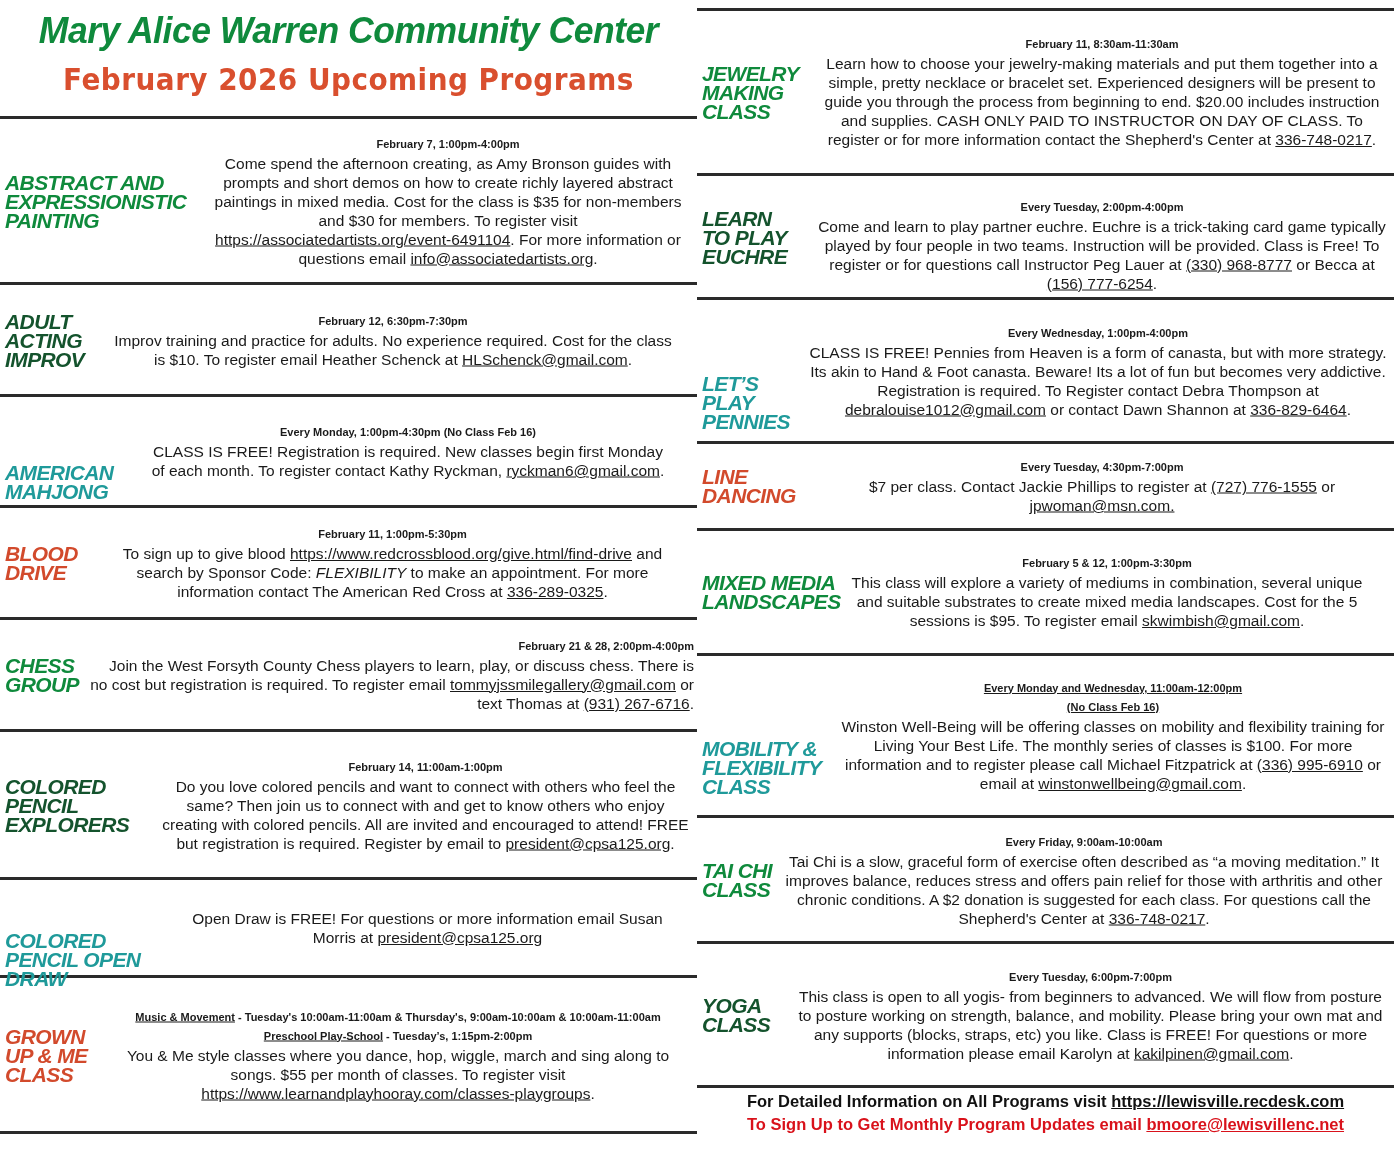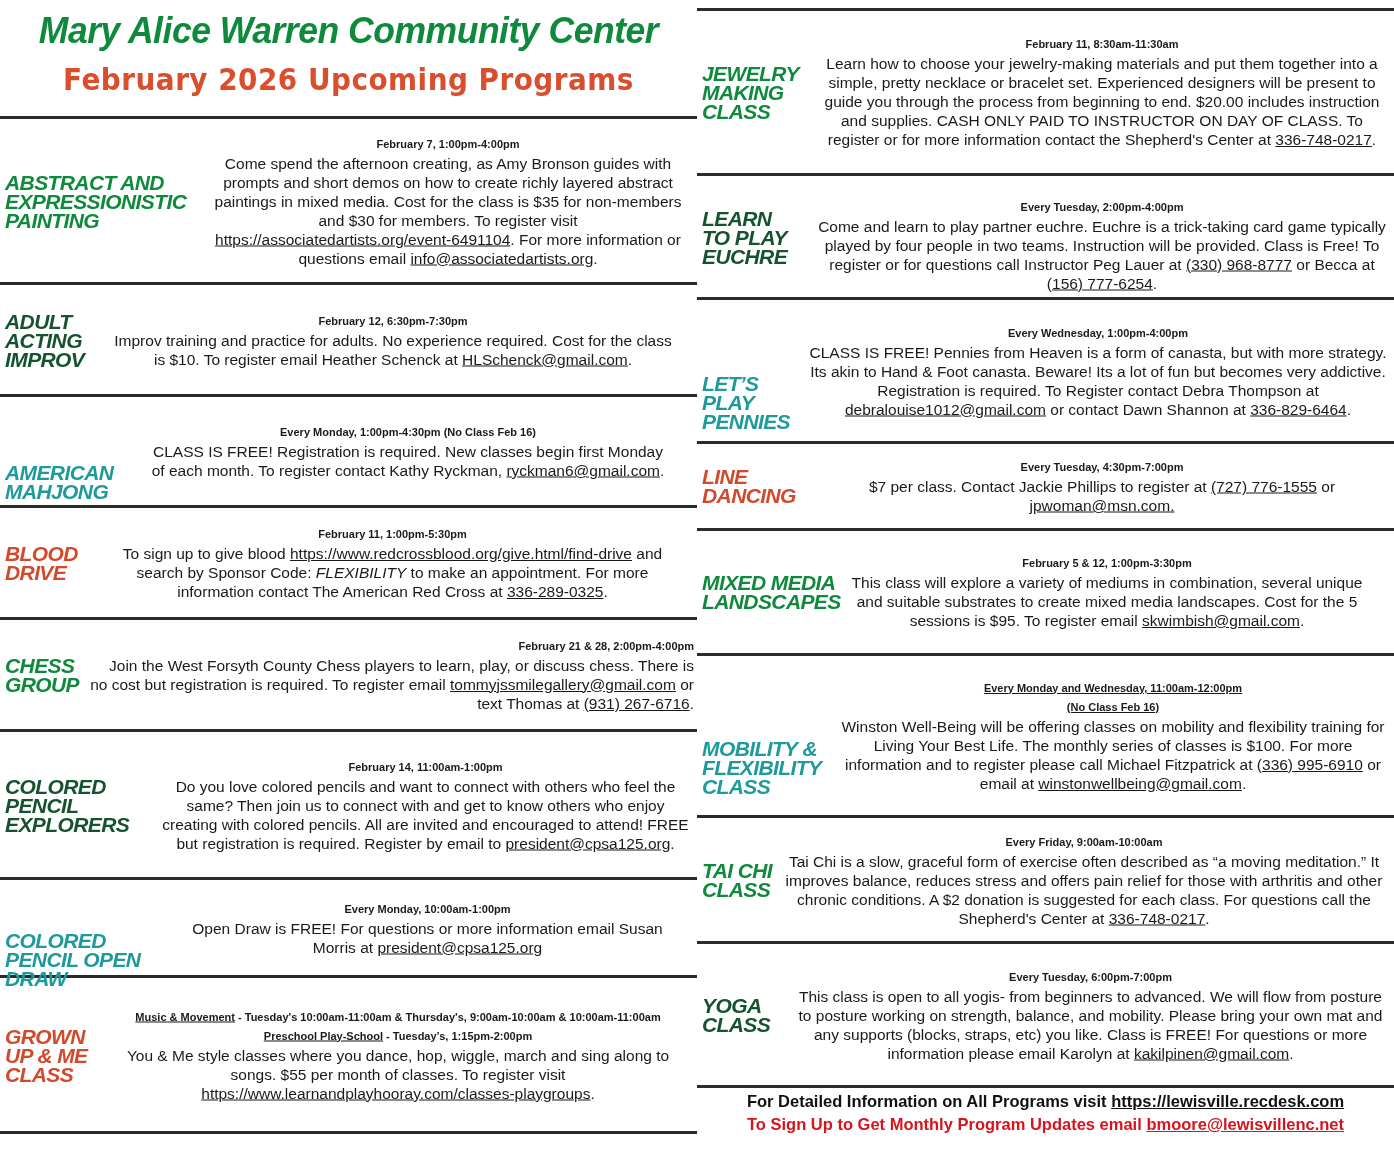--- a/index.html
+++ b/index.html
@@ -118,21 +118,20 @@
       <div class="body" style="left: 158px; width: 535px;">
         <div class="when" style="white-space: pre-line;">February 14, 11:00am-1:00pm</div>
         <div class="desc"><span>Do you love colored pencils and want to connect with others who feel the same? Then join us to connect with and get to know others who enjoy creating with colored pencils. All are invited and encouraged to attend! FREE but registration is required. Register by email to </span><span class="u">president@cpsa125.org</span><span>.</span></div>
       </div>
     </div>
     <div class="program" style="top: 880px; left: 0px; width: 697px; height: 95px;">
       <div class="name c-teal">COLORED
 PENCIL OPEN
 DRAW</div>
       <div class="body" style="left: 180px; width: 495px;">
-        <div class="when" style="white-space: pre-line;">Every Monday, 10:00am-1:00pm</div>
         <div class="desc"><span>Open Draw is FREE! For questions or more information email Susan Morris at </span><span class="u">president@cpsa125.org</span></div>
       </div>
     </div>
     <div class="program" style="top: 978px; left: 0px; width: 697px; height: 153px;">
       <div class="name c-red">GROWN
 UP &amp; ME
 CLASS</div>
       <div class="body" style="left: 118px; width: 560px;">
         <div class="when" style="white-space: pre-line;"><span class="u">Music &amp; Movement</span><span> - Tuesday's 10:00am-11:00am &amp; Thursday's, 9:00am-10:00am &amp; 10:00am-11:00am</span><br><span class="u">Preschool Play-School</span><span> - Tuesday’s, 1:15pm-2:00pm</span></div>
         <div class="desc"><span>You &amp; Me style classes where you dance, hop, wiggle, march and sing along to songs. $55 per month of classes. To register visit </span><span class="u">https://www.learnandplayhooray.com/classes-playgroups</span><span>.</span></div>

